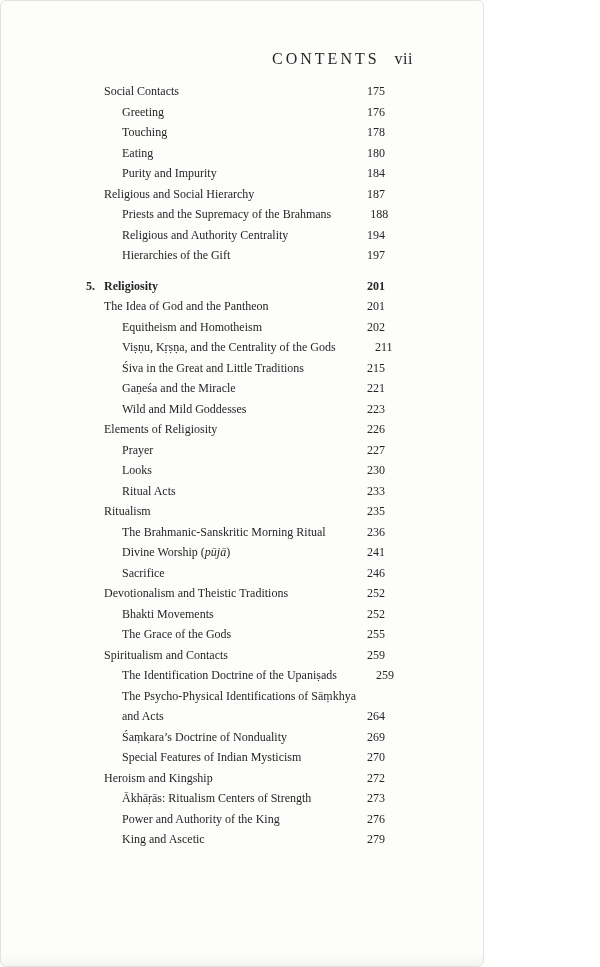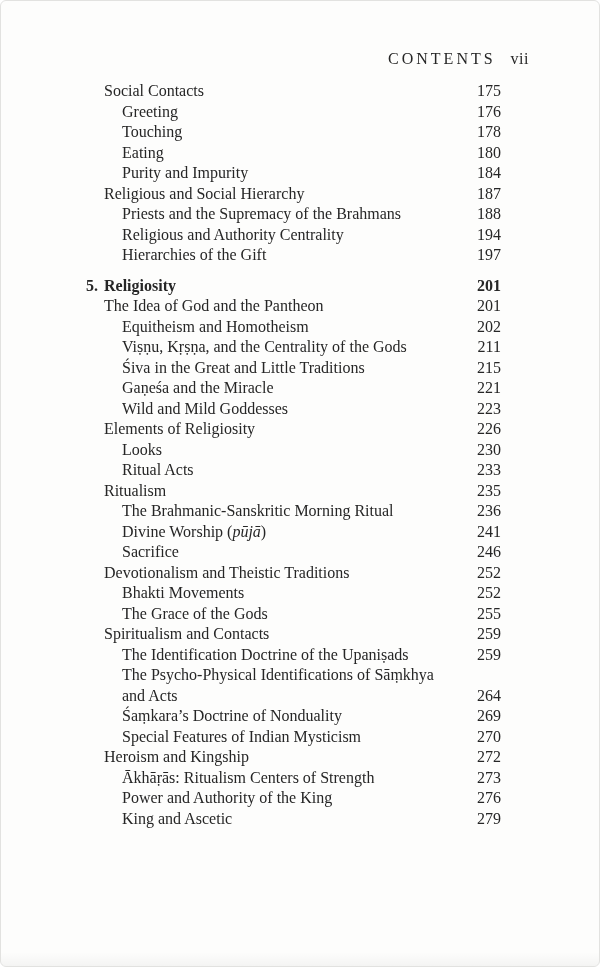--- a/index.html
+++ b/index.html
@@ -3,21 +3,21 @@
 <meta charset="utf-8">
 <style>
   html, body { margin: 0; padding: 0; }
   body {
     width: 600px; height: 967px;
     background: #ffffff;
     font-family: "Liberation Serif", "DejaVu Serif", serif;
   }
   .page {
     position: relative;
-    width: 600px; height: 967px;
+    width: 484px; height: 967px;
     box-sizing: border-box;
     background: #fdfdfc;
     border: 1px solid #e2e2e0;
     border-radius: 6px;
     color: #262626;
     overflow: hidden;
   }
   .page::after { 
     content: "";
     position: absolute; left: 0; right: 0; bottom: 0; height: 14px;
@@ -39,21 +39,21 @@
     margin-left: 11px;
     letter-spacing: 0.5px;
   }
   .toc {
     position: absolute;
     top: 80px; left: 85px; right: 98px;
   }
   .row {
     display: flex;
     align-items: baseline;
-    font-size: 16px;
+    font-size: 12px;
     line-height: 20.5px;
   }
   .row .lbl { flex: 1 1 auto; white-space: nowrap; }
   .row .pg  { flex: 0 0 auto; text-align: right; min-width: 30px; margin-left: 27px; }
   .lvl1 .lbl { padding-left: 18px; }
   .lvl2 .lbl { padding-left: 36px; }
   .lvl0 { font-weight: bold; margin-top: 10px; }
   .lvl0 .num { flex: 0 0 18px; width: 18px; }
   .lvl0 .lbl { padding-left: 0; }
   em { }
@@ -131,20 +131,24 @@
       </div>
       <div class="row lvl2">
         <span class="lbl">Wild and Mild Goddesses</span>
         <span class="pg">223</span>
       </div>
       <div class="row lvl1">
         <span class="lbl">Elements of Religiosity</span>
         <span class="pg">226</span>
       </div>
       <div class="row lvl2">
+        <span class="lbl">Prayer</span>
+        <span class="pg">227</span>
+      </div>
+      <div class="row lvl2">
         <span class="lbl">Looks</span>
         <span class="pg">230</span>
       </div>
       <div class="row lvl2">
         <span class="lbl">Ritual Acts</span>
         <span class="pg">233</span>
       </div>
       <div class="row lvl1">
         <span class="lbl">Ritualism</span>
         <span class="pg">235</span>

